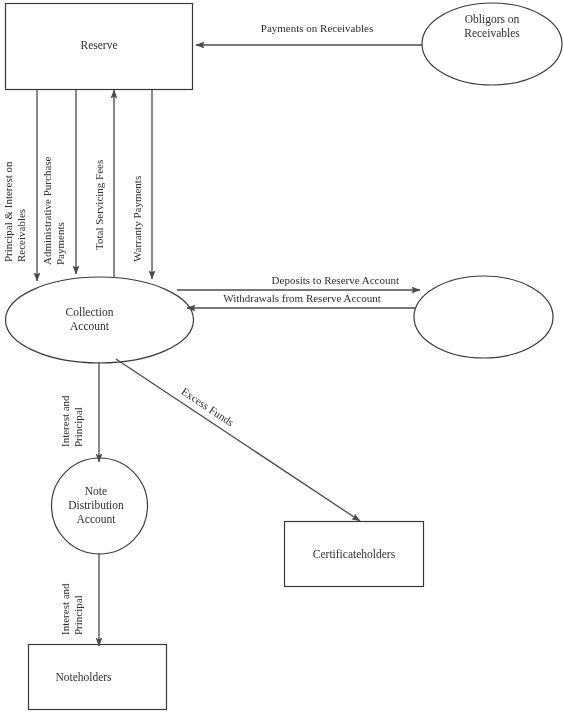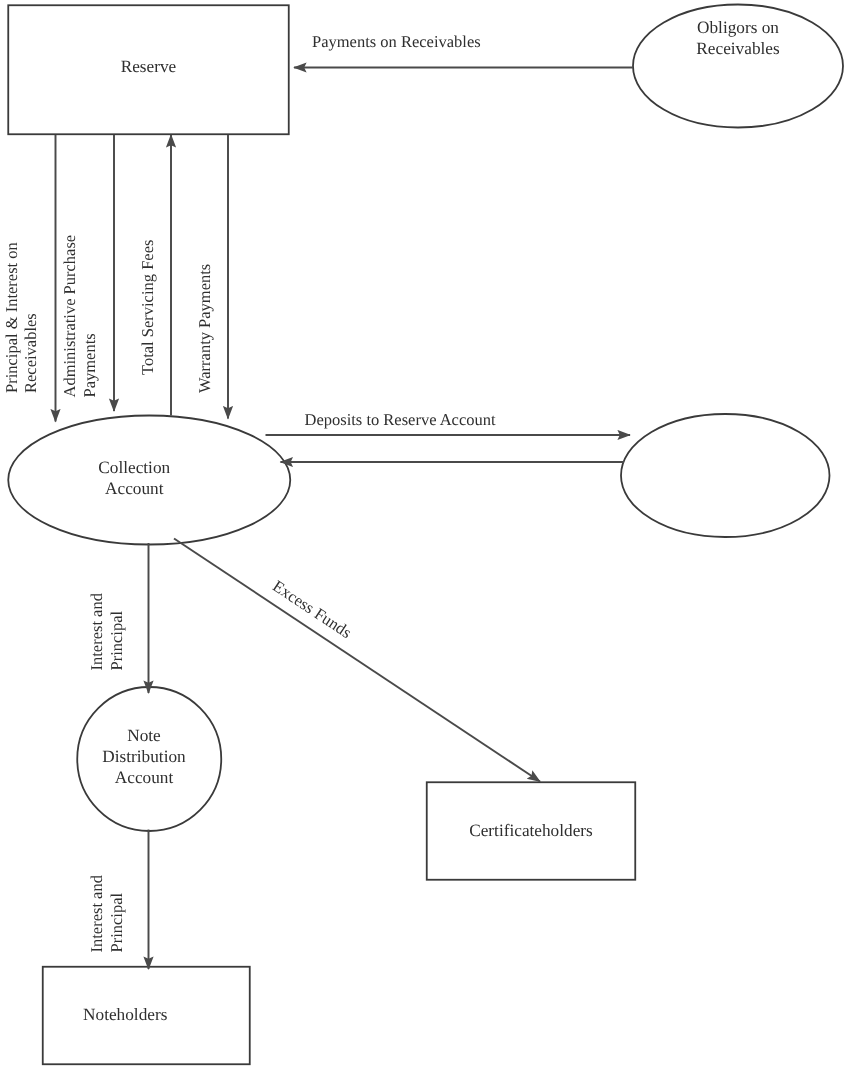--- a/index.html
+++ b/index.html
@@ -119,34 +119,35 @@
 
 
   <div class="node-label" style="left:51px; top:484px; width:90px;">Note
 Distribution
 Account</div>
 
   <div class="node-label" style="left:284px; top:547px; width:140px;">Certificateholders</div>
 
   <div class="node-label" style="left:28px; top:670px; width:111px;">Noteholders</div>
 
-  <div class="edge-label" style="left:208px; top:22px; width:190px; ">Payments on Receivables</div>
+  <div class="edge-label" style="left:222px; top:22px; width:190px; text-align:center;">Payments on Receivables</div>
 
   <div class="edge-label vertical" style="left:2px; top:262px; width:160px;">Principal &amp; Interest on
 Receivables</div>
 
   <div class="edge-label vertical" style="left:41px; top:265px; width:160px;">Administrative Purchase
 Payments</div>
 
   <div class="edge-label vertical" style="left:93px; top:250px; width:150px;">Total Servicing Fees</div>
 
   <div class="edge-label vertical" style="left:131px; top:262px; width:150px;">Warranty Payments</div>
 
-  <div class="edge-label" style="left:203px; top:274px; width:196px; text-align:left;">Deposits to Reserve Account</div>
+  <div class="edge-label" style="left:203px; top:274px; width:196px; text-align:right;">Deposits to Reserve Account</div>
 
+  <div class="edge-label" style="left:194px; top:292px; width:216px; text-align:center;">Withdrawals from Reserve Account</div>
 
   <div class="edge-label vertical" style="left:59px; top:447px; width:90px;">Interest and
 Principal</div>
 
   <div class="edge-label diagonal" style="left:186px; top:385px;">Excess Funds</div>
 
   <div class="edge-label vertical" style="left:59px; top:635px; width:90px;">Interest and
 Principal</div>
 
 </div>

